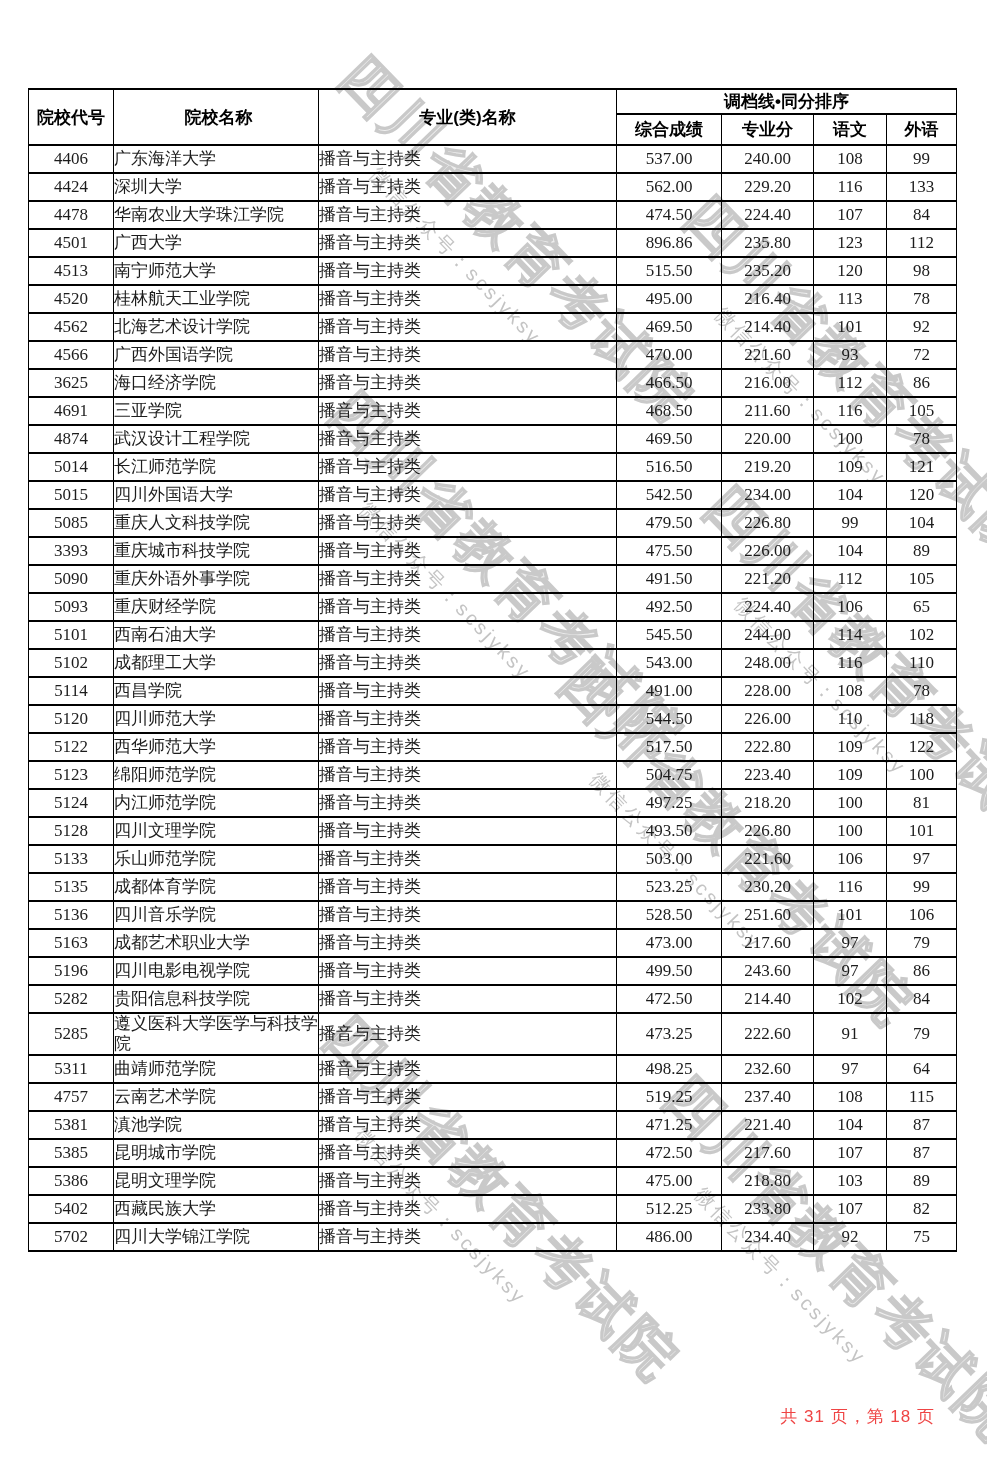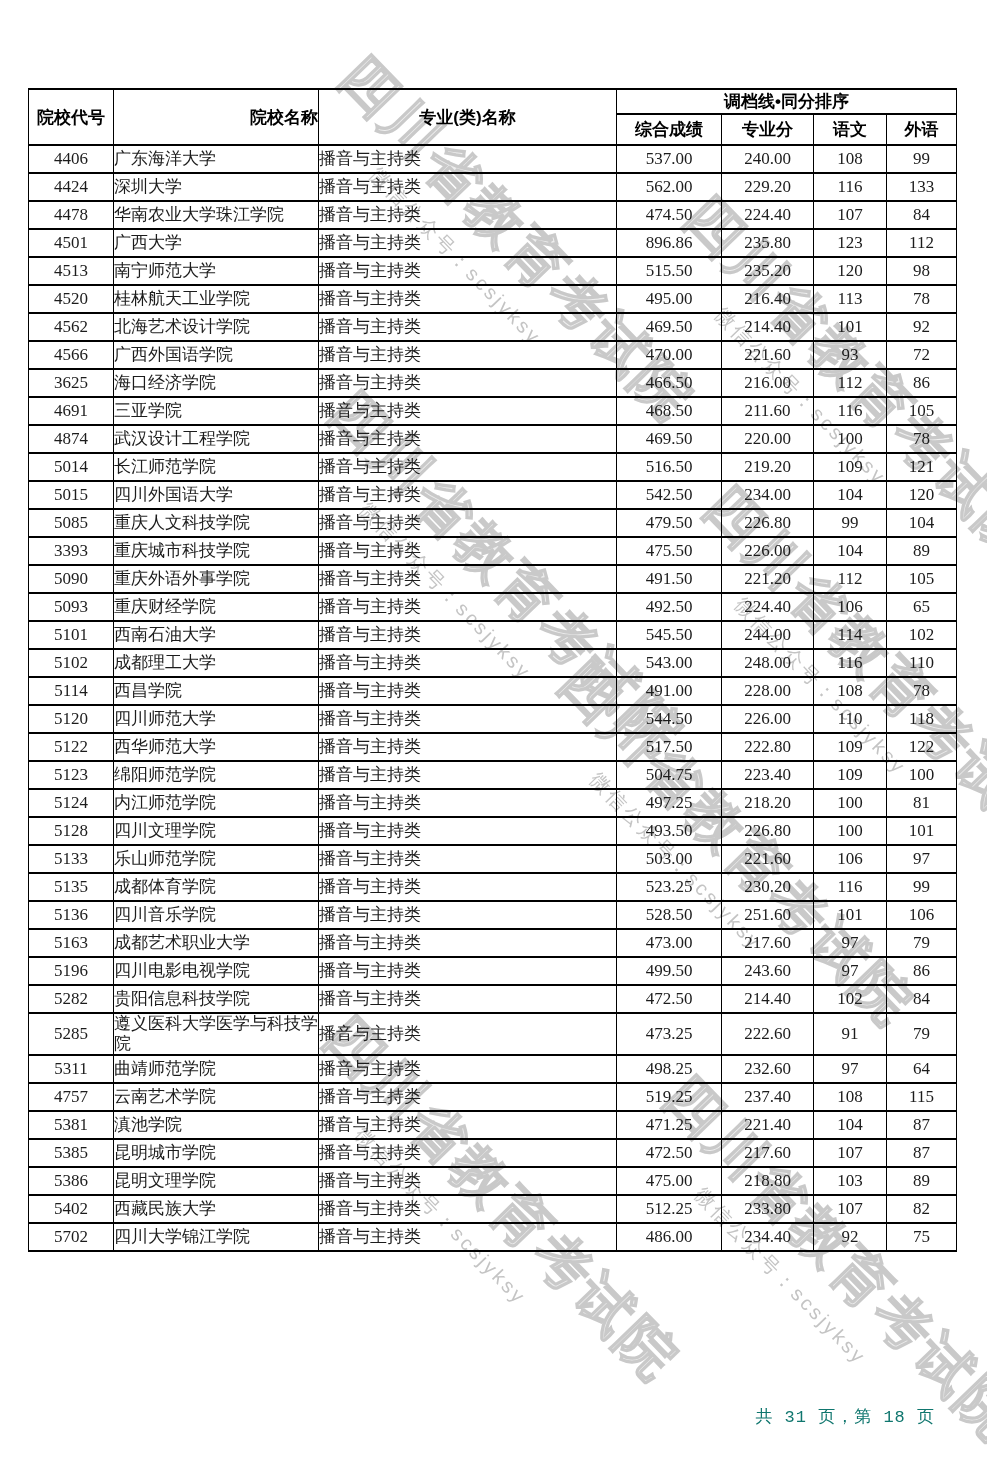--- a/index.html
+++ b/index.html
@@ -44,33 +44,33 @@
     border-top-width:2.5px; border-bottom-width:2.5px;
     overflow:hidden;
   }
   .score-table th {
     font-family:"Liberation Sans","DejaVu Sans",sans-serif;
     font-weight:bold; font-size:17px; color:#000;
     padding:0; text-align:center;
   }
   .score-table thead tr.h1 { height:23px; }
   .score-table thead tr.h2 { height:31px; }
-  .score-table th.h-name { text-align:right; padding-left:5px; }
+  .score-table th.h-name { text-align:center; padding-left:5px; }
   .score-table td {
     font-size:17px; color:#1c1c1c; height:28px; padding:0;
     line-height:20px;
   }
   .c-code, .c-num { text-align:center; }
   .c-name, .c-major { text-align:left; padding:1px 4px 1px 5px; word-break:break-all; }
 
   
   .page-footer {
     position:absolute; z-index:1; top:1405px; right:52px;
-    font-size:17px; color:#0f766e; letter-spacing:1px;
-    font-family:Liberation Mono, monospace;
+    font-size:17px; color:#ef4444; letter-spacing:1px;
+    font-family:Liberation Sans, sans-serif;
   }
 </style>
 </head>
 <body>
 
 <div class="page">
 
   <div class="wm">
     <span class="wm-big">四川省教育考试院</span>
     <span class="wm-small">微信公众号：scsjyksy</span>

